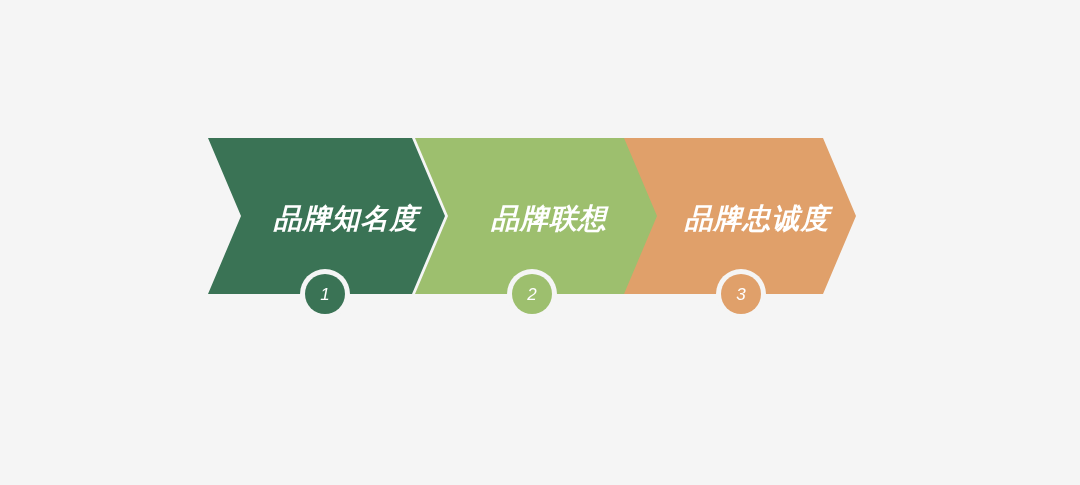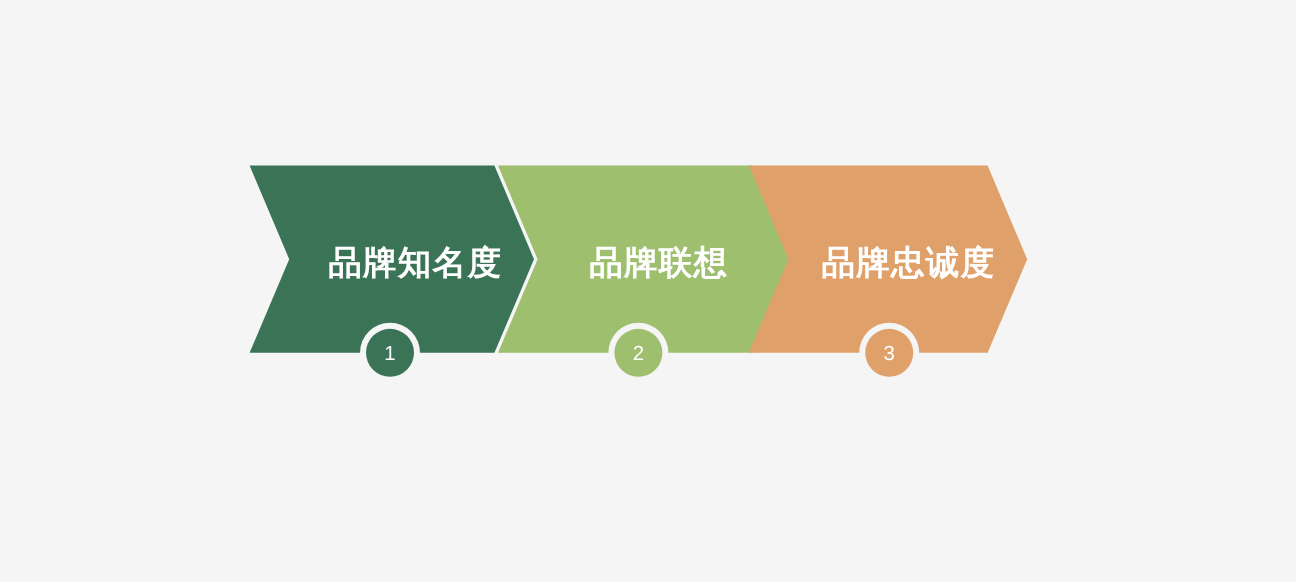--- a/index.html
+++ b/index.html
@@ -10,20 +10,21 @@
     width: 1080px;
     height: 485px;
     background: #f5f5f5;
     font-family: "Liberation Sans", "DejaVu Sans", sans-serif;
     overflow: hidden;
   }
   #stage {
     position: relative;
     width: 1080px;
     height: 485px;
+    font-style: italic;
   }
   #flow-svg {
     position: absolute;
     left: 0;
     top: 0;
     width: 1080px;
     height: 485px;
     display: block;
   }
   .step-label {

